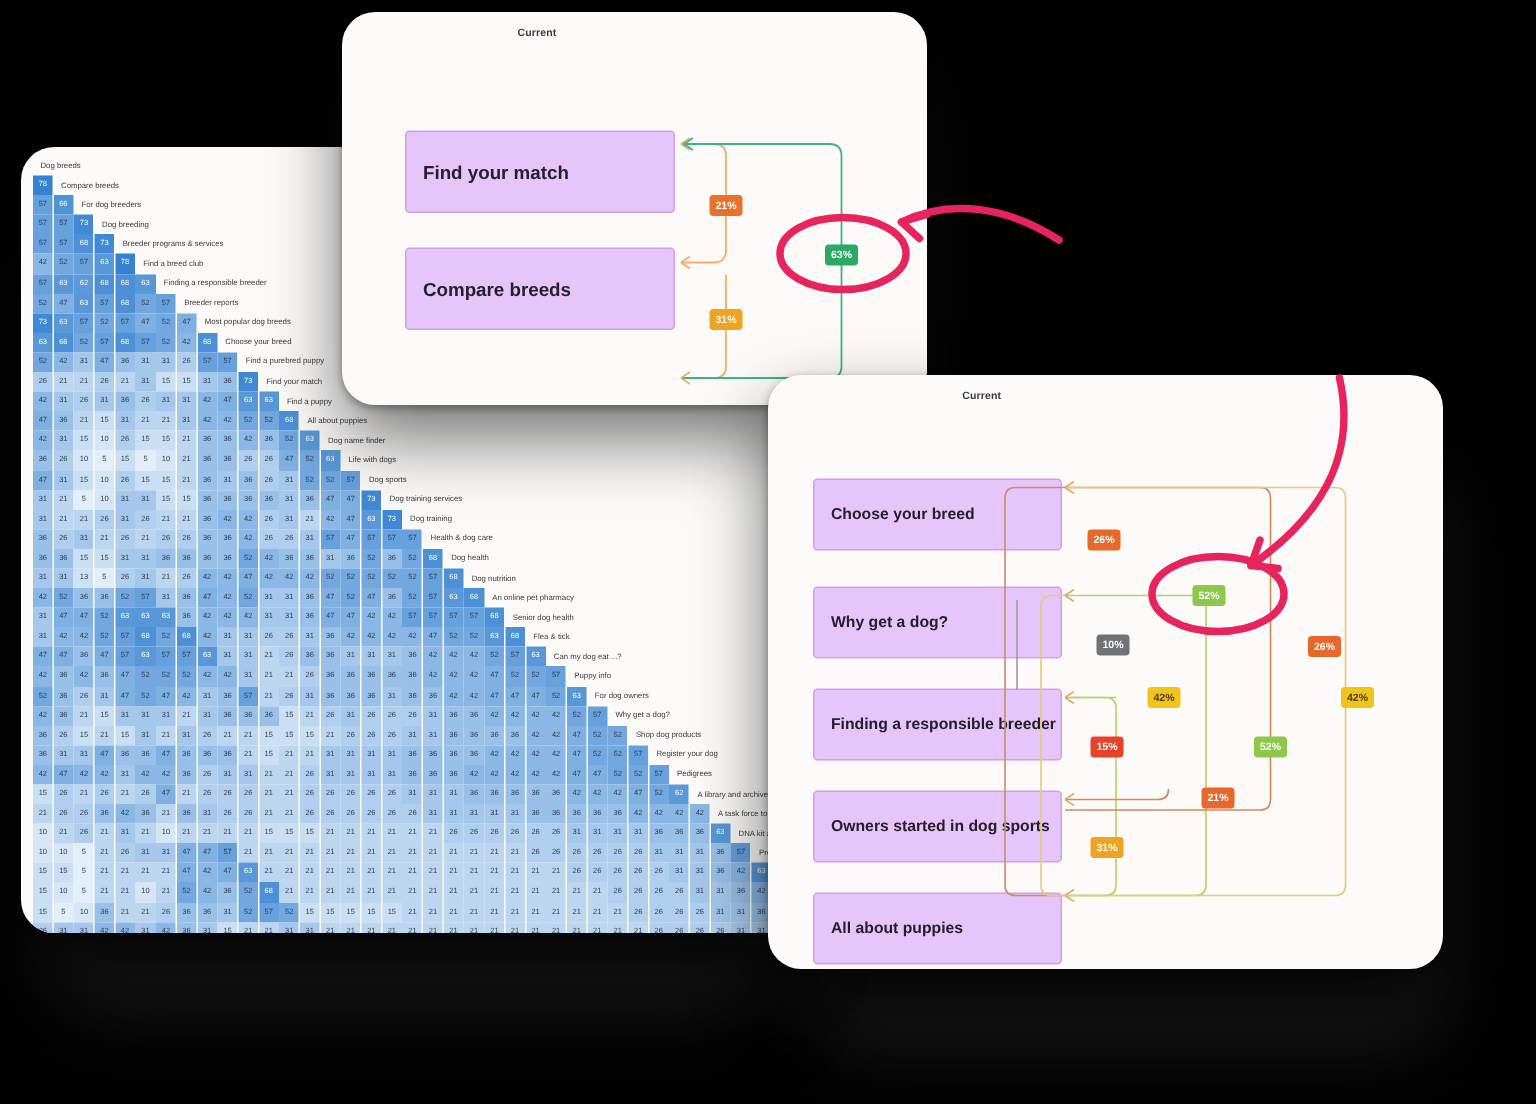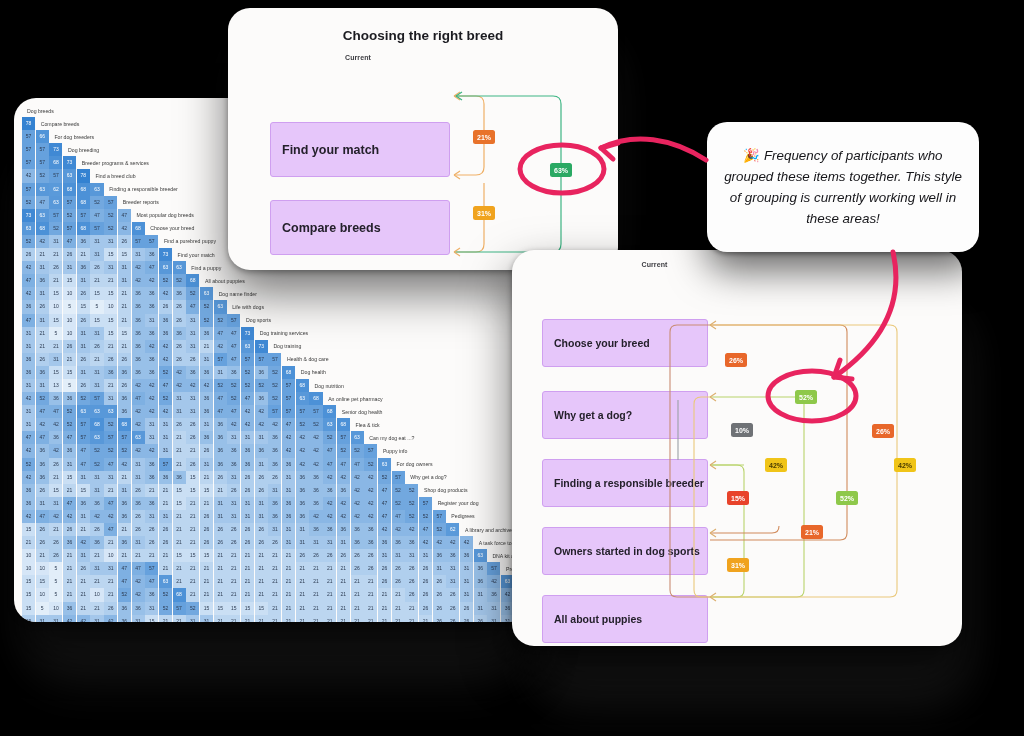--- a/index.html
+++ b/index.html
@@ -965,21 +965,20 @@
           <div class="heat-cell" style="background: rgb(176, 207, 238);">26</div>
           <div class="heat-cell" style="background: rgb(164, 199, 235);">31</div>
           <div class="heat-cell" style="background: rgb(164, 199, 235);">31</div>
           <div class="heat-cell" style="background: rgb(152, 192, 232);">36</div>
           <div class="heat-cell" style="background: rgb(138, 183, 229);">42</div>
         </div>
       </div>
   </div>
 
   <div class="card" id="breedCard">
-    <div class="jtitle">Choosing the right breed</div>
     <div class="jsub">Current</div>
 
     <div class="nodes">
       <div class="node" style="top:61px">
         <span>Find your match</span>
       </div>
       <div class="node" style="top:139px">
         <span>Compare breeds</span>
       </div>
 
@@ -1061,26 +1060,20 @@
     <div class="badge" style="left:219px;top:173px;width:22px;height:14px;background:#6f7276">10%</div>
     <div class="badge" style="left:360px;top:174px;width:22px;height:14px;background:#e8672a">26%</div>
     <div class="badge" style="left:253px;top:208px;width:22px;height:14px;background:#f0c418;color:#4a3c02">42%</div>
     <div class="badge" style="left:382px;top:208px;width:22px;height:14px;background:#f0c418;color:#4a3c02">42%</div>
     <div class="badge" style="left:215px;top:241px;width:22px;height:14px;background:#e8432a">15%</div>
     <div class="badge" style="left:324px;top:241px;width:22px;height:14px;background:#8ec84a">52%</div>
     <div class="badge" style="left:289px;top:275px;width:22px;height:14px;background:#e8672a">21%</div>
     <div class="badge" style="left:215px;top:308px;width:22px;height:14px;background:#f0a31e">31%</div>
   </div>
 
-  <div id="callout">
-    <p>
-      <span class="party">🎉</span>
-      <span>Frequency of participants who grouped these items together. This style of grouping is currently working well in these areas!</span>
-    </p>
-  </div>
 
   <svg class="annot" width="1024" height="736">
 
     <ellipse cx="562" cy="169" rx="42" ry="24" fill="none" stroke="#e8245f" stroke-width="5"></ellipse>
 
     <path d="M706,160 C672,138 634,132 601,148" fill="none" stroke="#e8245f" stroke-width="5" stroke-linecap="round"></path>
     <path d="M601,148 L618,143 M601,148 L613,159" fill="none" stroke="#e8245f" stroke-width="5" stroke-linecap="round"></path>
 
     <ellipse cx="812" cy="396" rx="44" ry="25" fill="none" stroke="#e8245f" stroke-width="5"></ellipse>
 

